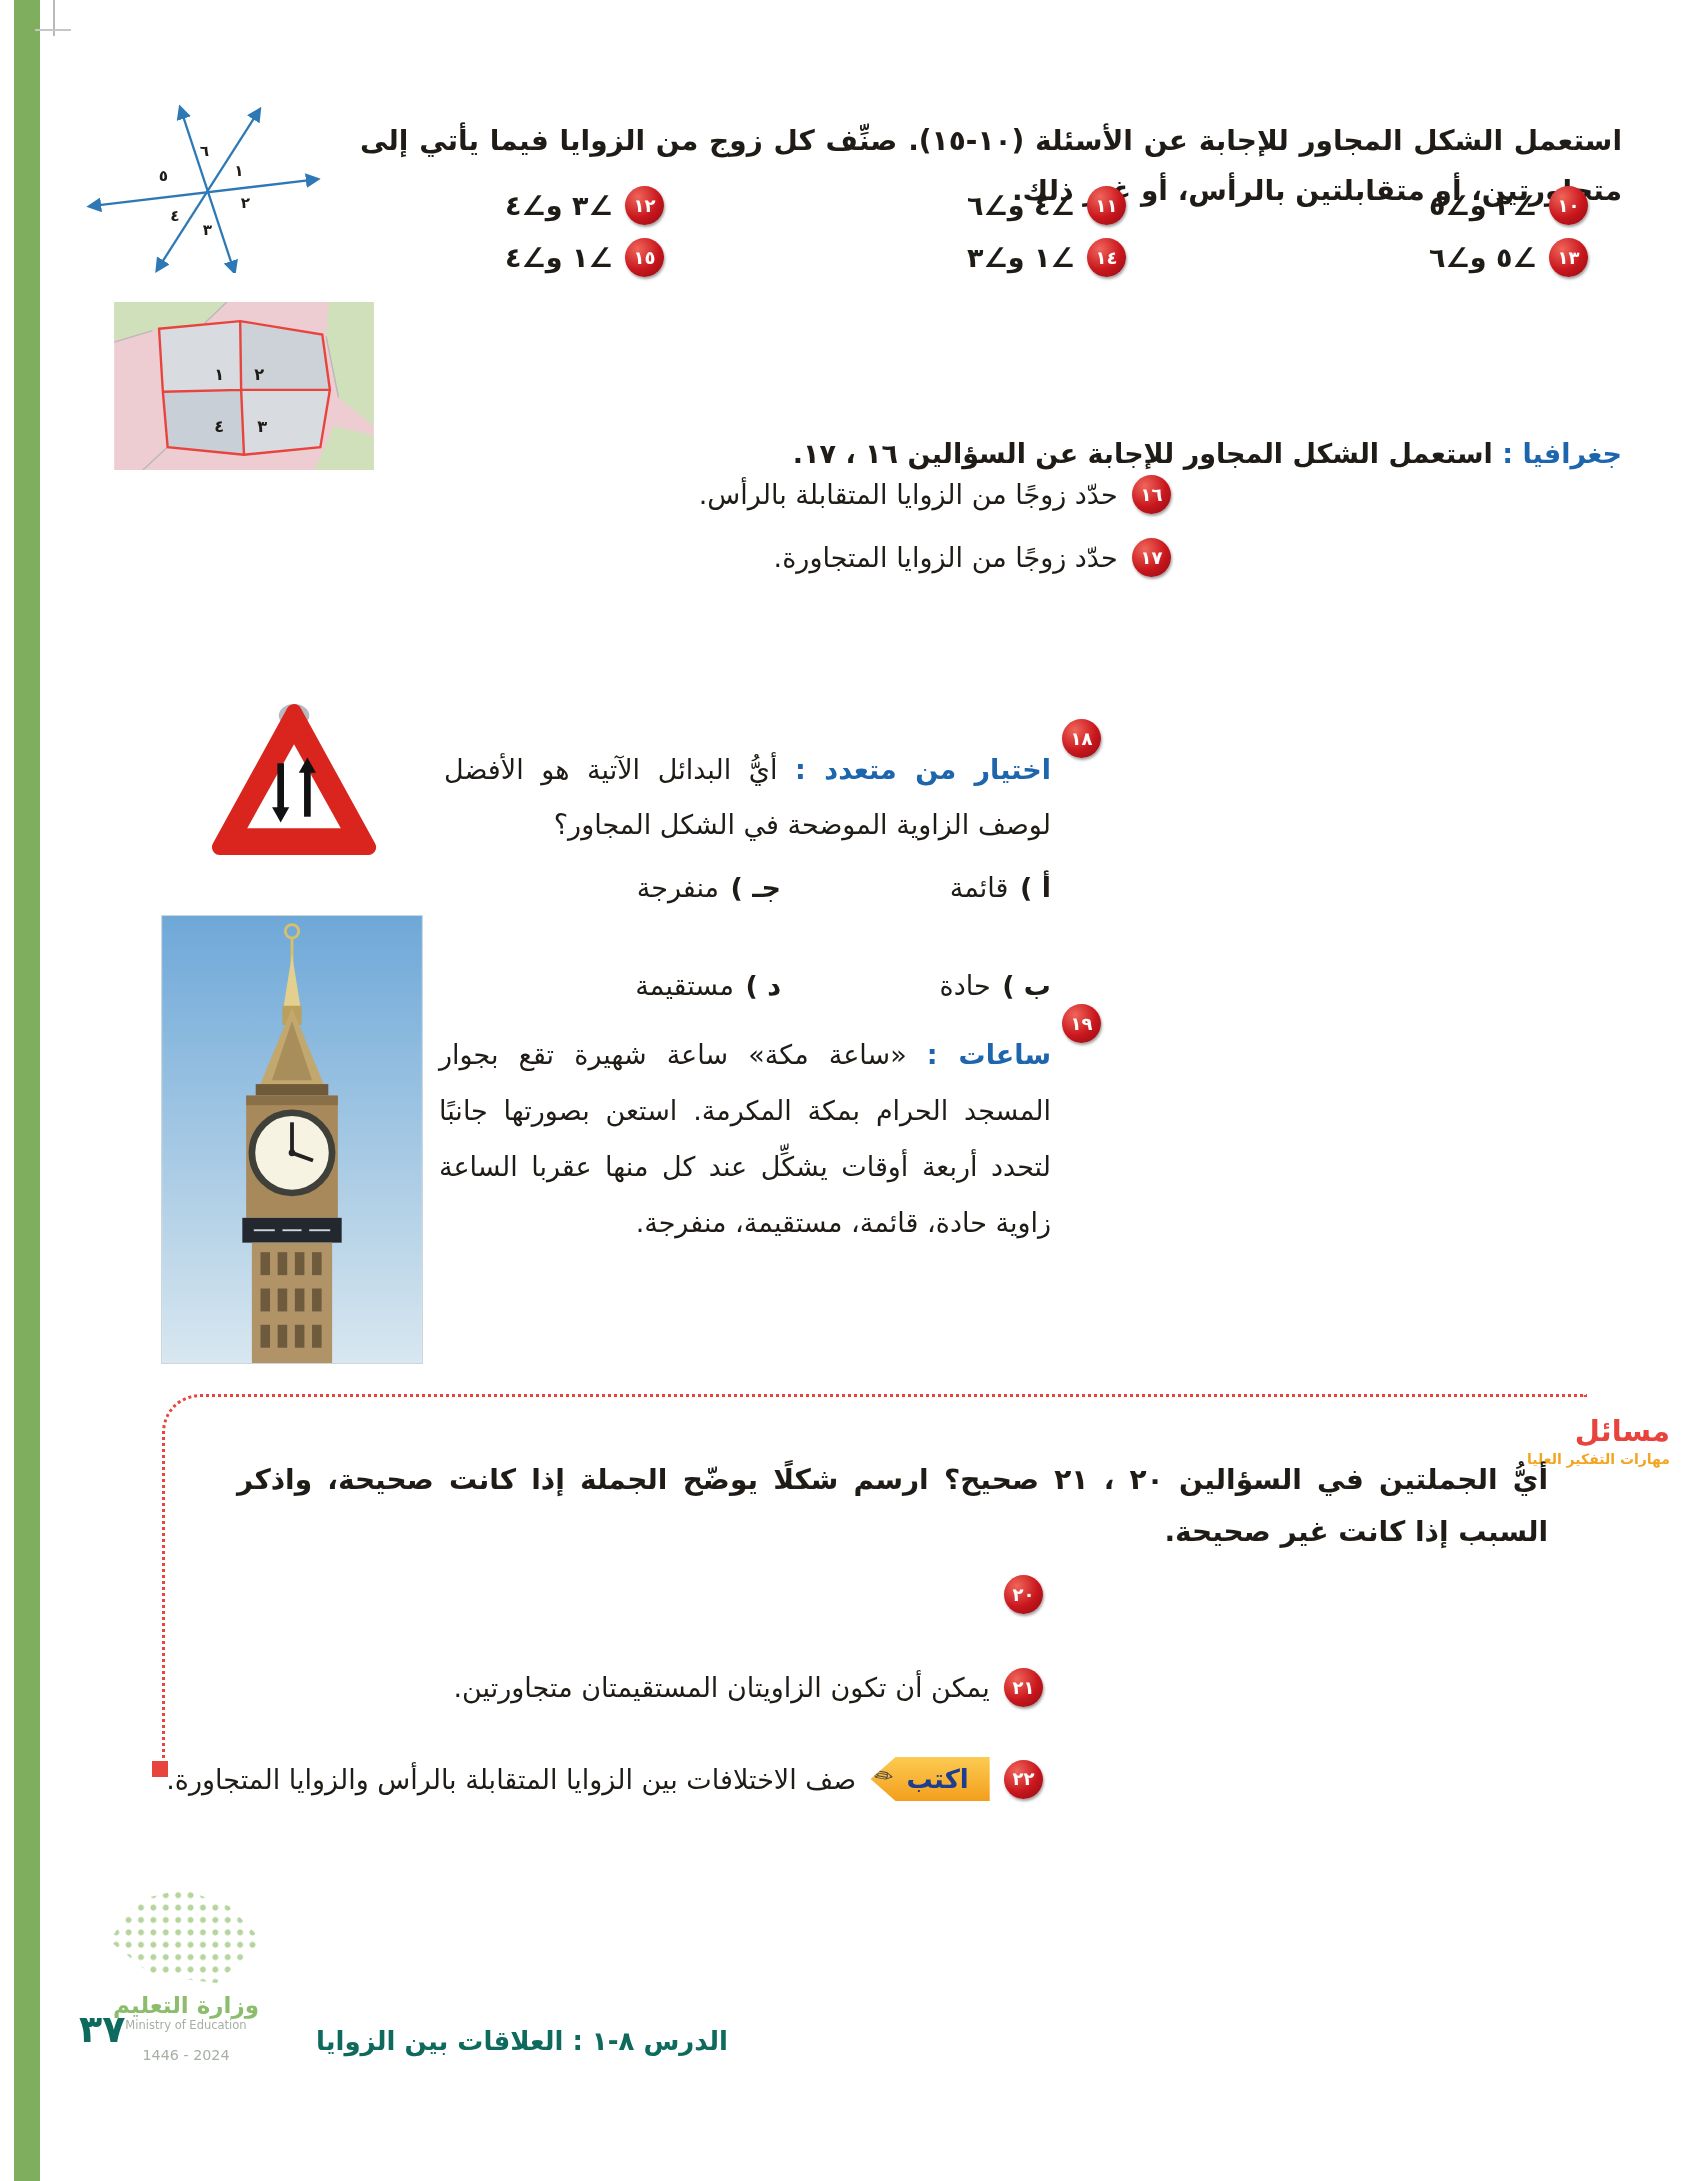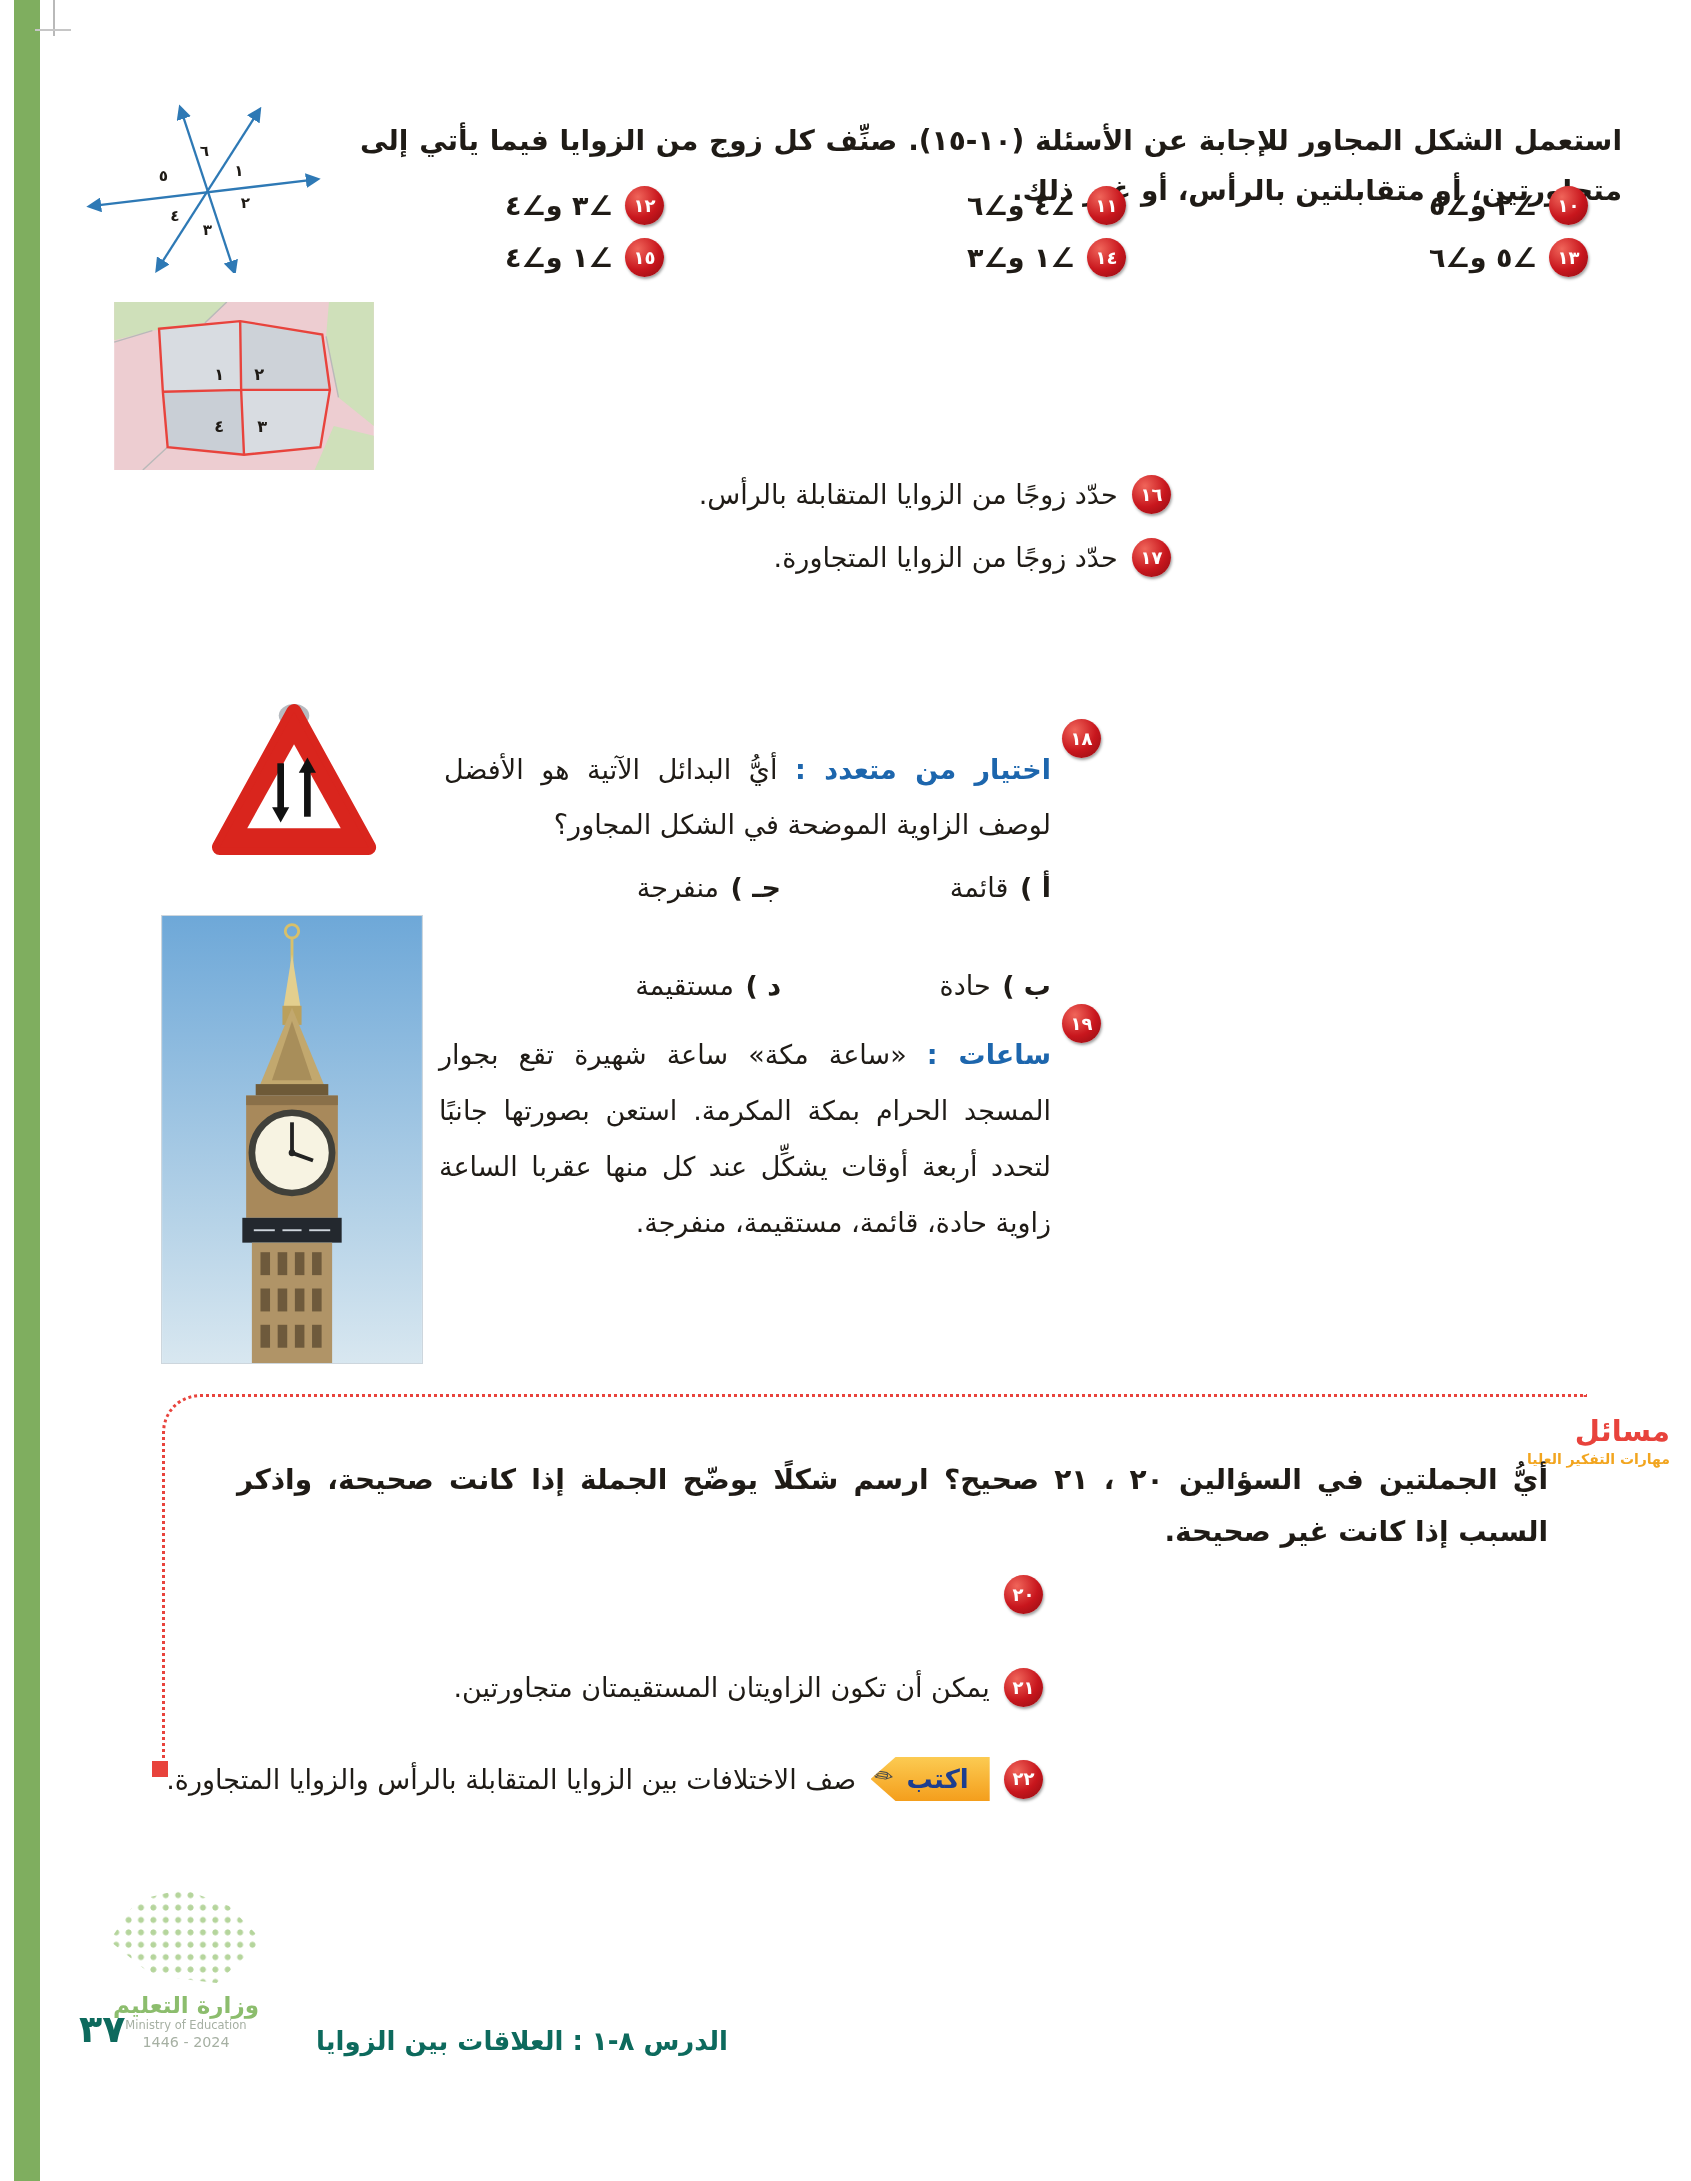--- a/index.html
+++ b/index.html
@@ -74,21 +74,21 @@
   
   .lesson{position:absolute;left:317px;top:2026px;font-size:26px;font-weight:bold;color:#0d6a5d;white-space:nowrap;}
   .pagenum{position:absolute;left:80px;top:2007px;font-size:38px;font-weight:bold;color:#0d6a5d;z-index:3;}
   .logo{position:absolute;left:96px;top:1889px;width:182px;text-align:center;z-index:1;}
   .logo .dots{width:153px;height:94px;margin:0 auto;
               background:radial-gradient(circle,#b5d59c 2.6px,transparent 3.3px);
               background-size:12.4px 12.4px;
               clip-path:polygon(48% 0,78% 18%,100% 55%,70% 100%,28% 92%,0 55%,18% 12%);}
   .logo .ar{color:#8cbd6d;font-size:23px;font-weight:bold;margin-top:9px;}
   .logo .en{color:#a6b0a3;font-size:11.5px;}
-  .logo .yr{color:#a6b0a3;font-size:14.3px;margin-top:2px;}
+  .logo .yr{color:#a6b0a3;font-size:14.3px;margin-top:15px;}
 </style>
 </head>
 <body>
 
 <div id="page">
 
   <div class="sidebar"></div>
   <div class="crop-v"></div>
   <div class="crop-h"></div>
 
@@ -155,20 +155,24 @@
     <path d="M47,28 L132,20 L218,34 L226,92 L216,152 L136,160 L56,152 L51,94 Z" fill="none" stroke="#e8433c" stroke-width="2.5"></path>
     <path d="M132,20 L133,92 L136,160 M51,94 L133,92 L226,92" fill="none" stroke="#e8433c" stroke-width="2.5"></path>
     <g font-size="17" font-weight="bold" fill="#1f1b16" text-anchor="middle">
       <text x="110" y="82">١</text>
       <text x="152" y="82">٢</text>
       <text x="155" y="136">٣</text>
       <text x="110" y="136">٤</text>
     </g>
   </svg>
 
+  <p class="geo-heading">
+    <span class="blue">جغرافيا :</span>
+    <span>استعمل الشكل المجاور للإجابة عن السؤالين ١٦ ، ١٧.</span>
+  </p>
 
   <div class="prow p16">
     <span class="qnum">١٦</span>
     <span class="ptext">حدّد زوجًا من الزوايا المتقابلة بالرأس.</span>
   </div>
   <div class="prow p17">
     <span class="qnum">١٧</span>
     <span class="ptext">حدّد زوجًا من الزوايا المتجاورة.</span>
   </div>
 

